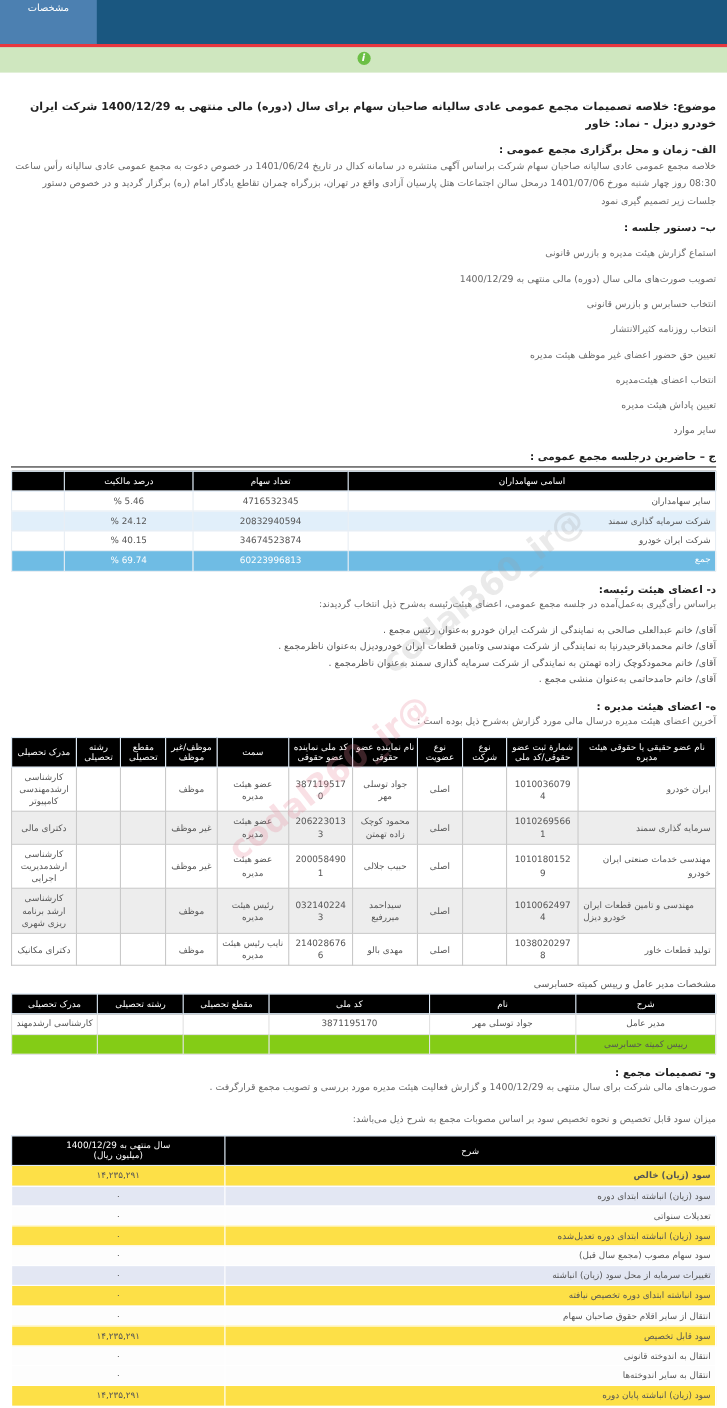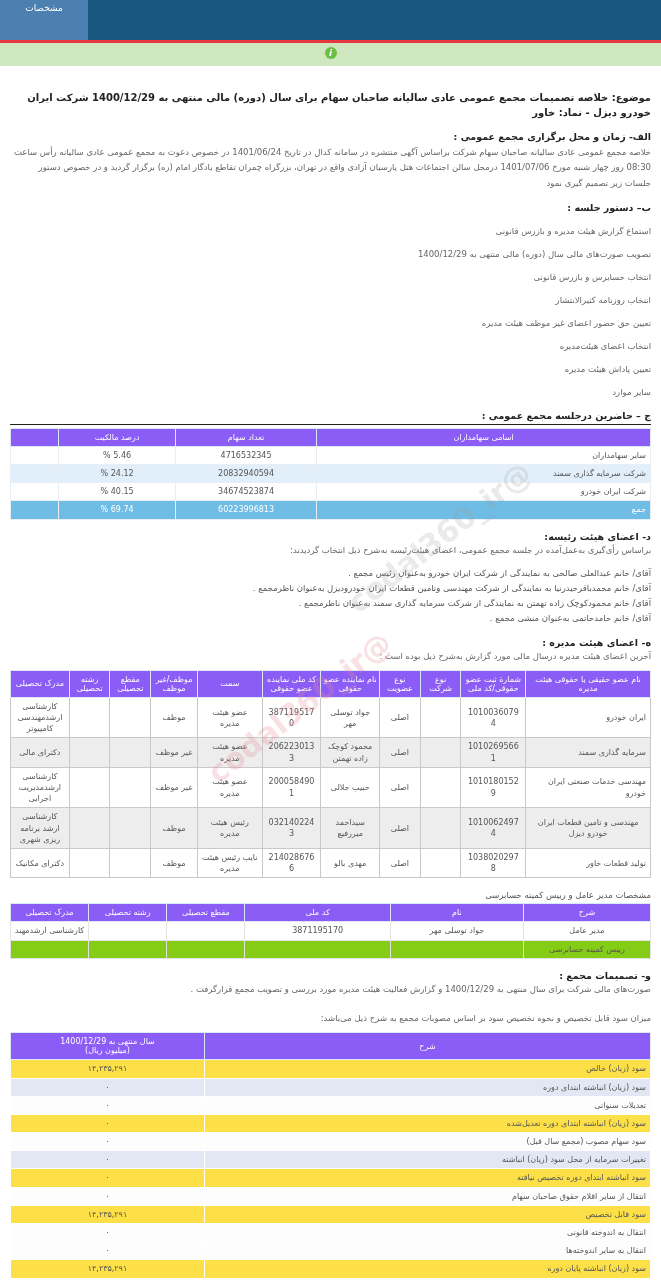--- a/index.html
+++ b/index.html
@@ -22,21 +22,21 @@
   .content{padding:0 10px;position:relative;}
   .subject{font-weight:bold;color:#222;font-size:10px;margin-top:24px;line-height:1.5;}
   .sec-title{font-weight:bold;color:#222;font-size:9.5px;margin:11px 0 3px;}
   .sec-body{color:#666;font-size:8.5px;line-height:1.8;}
   .agenda div{margin:13px 0;color:#666;font-size:8.5px;}
   .ruled{border-bottom:1px solid #222;padding-bottom:3px;margin-bottom:0;}
   .members div{margin:2px 0;color:#555;font-size:8.5px;line-height:1.55;}
   .plain-label{color:#555;font-size:8.5px;margin:10px 0 2px;}
   
   table{width:100%;border-collapse:collapse;font-size:8px;margin-top:3px;table-layout:fixed;}
-  th{background:#8b5cf6;color:#fff;font-weight:normal;padding:4px 2px;border:1px solid #dce9f5;font-size:8px;}
+  th{background:#000000;color:#fff;font-weight:normal;padding:4px 2px;border:1px solid #dce9f5;font-size:8px;}
   td{padding:3px 4px;border:1px solid #e2e2e2;color:#555;text-align:center;word-wrap:break-word;line-height:1.4;}
   
   .tbl-attendees td{border-color:#e8eef4;}
   .tbl-attendees .row-alt{background:#e1effa;}
   .tbl-attendees .row-total{background:#6fbce4;}
   .tbl-attendees .row-total td{color:#fff;}
   
   .tbl-board,.tbl-newboard{border:1px solid #777;}
   .tbl-board td,.tbl-newboard td{border-color:#c9c9c9;}
   .tbl-board .row-gray td,.tbl-newboard .row-gray td{background:#ededed;}
@@ -184,21 +184,21 @@
           <td>اصلی</td>
           <td>حبیب جلالی</td>
           <td>2000584901</td>
           <td>عضو هیئت مدیره</td>
           <td>غیر موظف</td>
           <td></td>
           <td></td>
           <td>کارشناسی ارشدمدیریت اجرایی</td>
         </tr>
         <tr class="row-gray">
-          <td style="text-align: center; margin-top: 29px;">مهندسی و تامین قطعات ایران خودرو دیزل</td>
+          <td style="text-align: left; margin-top: 29px;">مهندسی و تامین قطعات ایران خودرو دیزل</td>
           <td>10100624974</td>
           <td></td>
           <td>اصلی</td>
           <td>سیداحمد میررفیع</td>
           <td>0321402243</td>
           <td>رئیس هیئت مدیره</td>
           <td>موظف</td>
           <td></td>
           <td></td>
           <td>کارشناسی ارشد برنامه ریزی شهری</td>
@@ -258,21 +258,21 @@
   <table class="tbl-profit" style="margin-top:6px;">
       <thead>
         <tr>
           <th style="width: 70%;">شرح</th>
           <th style="width: 30%;">سال منتهی به 1400/12/29
 (میلیون ریال)</th>
         </tr>
       </thead>
       <tbody>
         <tr class="bg-y">
-          <td style="text-align: right;">سود (زیان) خالص</td>
+          <td style="text-align: right; font-weight: bold;">سود (زیان) خالص</td>
           <td>۱۴,۲۳۵,۲۹۱</td>
         </tr>
         <tr class="bg-l">
           <td style="text-align: right;">سود (زیان) انباشته ابتدای دوره</td>
           <td>۰</td>
         </tr>
         <tr class="bg-w">
           <td style="text-align: right;">تعدیلات سنواتی</td>
           <td>۰</td>
         </tr>

